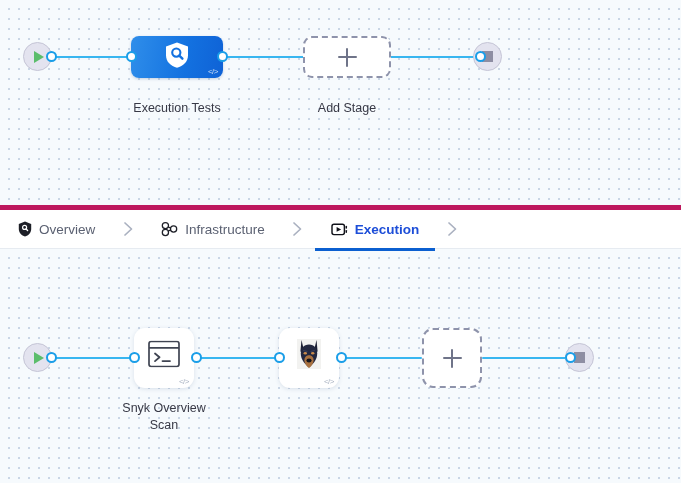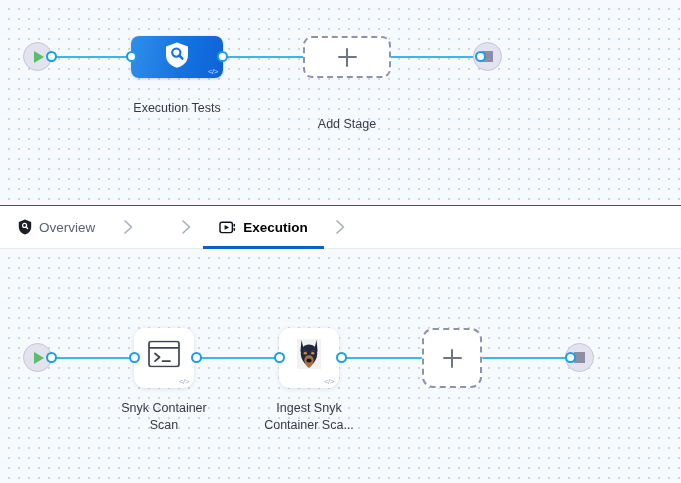--- a/index.html
+++ b/index.html
@@ -120,37 +120,37 @@
     color: #383946;
     z-index: 2;
     white-space: pre-line;
   }
 
   
   #tabbar {
     position: absolute; left: 0; top: 205px;
     width: 681px; height: 44px;
     background: #ffffff;
-    border-top: 1px solid #be185d;
+    border-top: 5px solid #be185d;
     border-bottom: 1px solid #e6ebf1;
     display: flex; align-items: center;
     padding-left: 14px;
     z-index: 10;
   }
   .tab {
     display: flex; align-items: center; gap: 7px;
     height: 44px;
     padding: 0 4px;
     font-size: 13.5px;
     color: #5b6172;
     cursor: pointer;
     position: relative;
   }
   .tab .tab-icon { display: flex; align-items: center; }
-  .tab.active { color: #000000; font-weight: bold; }
+  .tab.active { color: #1d4ed8; font-weight: bold; }
   .tab.active::after {
     content: ""; position: absolute;
     left: -12px; right: -12px; bottom: 0; height: 3px;
     background: #0b5fd0;
   }
   .chev {
     display: flex; align-items: center; justify-content: center;
     width: 58px; height: 44px;
     color: #aab1c0;
   }
@@ -181,21 +181,21 @@
       </div>
       <span class="code-glyph">&lt;/&gt;</span>
     </div>
     <div class="port" style="left:126px; top:51px;"></div>
     <div class="port" style="left:217px; top:51px;"></div>
     <div class="node-label" style="left:107px; top:100px; width:140px;">Execution Tests</div>
 
     <div class="add-node" id="add-stage-node" style="left:303px; top:36px;">
       <div class="plus"></div>
     </div>
-    <div class="node-label" style="left:277px; top:100px; width:140px;margin-top:16px;">Add Stage</div>
+    <div class="node-label" style="left:277px; top:100px; width:140px;">Add Stage</div>
 
     <div class="port" style="left:475px; top:51px;"></div>
     <div class="endcap" style="left:473px; top:42px;">
       <div class="stop-sq"></div>
     </div>
   </div>
 
   <div id="tabbar">
 
     <div class="tab">
@@ -208,20 +208,32 @@
       </span>
       <span>Overview</span>
     </div>
 
     <div class="chev">
       <svg width="11" height="16" viewBox="0 0 11 16">
         <polyline points="2,2 8.5,8 2,14" fill="none" stroke="#aab1c0" stroke-width="1.7" stroke-linecap="round" stroke-linejoin="round"></polyline>
       </svg>
     </div>
 
+    <div class="tab">
+      <span class="tab-icon">
+        <svg width="17" height="16" viewBox="0 0 17 16">
+          <circle cx="4.4" cy="4.6" r="3.1" fill="none" stroke="#1d1f27" stroke-width="1.25"></circle>
+          <circle cx="4.4" cy="11.4" r="3.1" fill="none" stroke="#1d1f27" stroke-width="1.25"></circle>
+          <circle cx="12.6" cy="8.0" r="3.1" fill="none" stroke="#1d1f27" stroke-width="1.25"></circle>
+          <line x1="7.2" y1="5.9" x2="9.9" y2="7.2" stroke="#1d1f27" stroke-width="1.2"></line>
+          <line x1="7.2" y1="10.1" x2="9.9" y2="8.8" stroke="#1d1f27" stroke-width="1.2"></line>
+        </svg>
+      </span>
+      <span>Infrastructure</span>
+    </div>
 
     <div class="chev">
       <svg width="11" height="16" viewBox="0 0 11 16">
         <polyline points="2,2 8.5,8 2,14" fill="none" stroke="#aab1c0" stroke-width="1.7" stroke-linecap="round" stroke-linejoin="round"></polyline>
       </svg>
     </div>
 
     <div class="tab active">
       <span class="tab-icon">
         <svg width="17" height="16" viewBox="0 0 17 16">
@@ -260,21 +272,21 @@
           <rect x="1" y="1" width="30" height="25" rx="2.2" fill="#ffffff" stroke="#3f4452" stroke-width="1.7"></rect>
           <line x1="1" y1="7.4" x2="31" y2="7.4" stroke="#3f4452" stroke-width="1.7"></line>
           <polyline points="7,13 11.5,16.8 7,20.6" fill="none" stroke="#3f4452" stroke-width="1.8" stroke-linecap="round" stroke-linejoin="round"></polyline>
           <line x1="14.5" y1="20.6" x2="22" y2="20.6" stroke="#3f4452" stroke-width="1.8" stroke-linecap="round"></line>
         </svg>
       </div>
       <span class="code-glyph dark">&lt;/&gt;</span>
     </div>
     <div class="port" style="left:129px; top:103px;"></div>
     <div class="port" style="left:191px; top:103px;"></div>
-    <div class="node-label" style="left:99px; top:151px; width:130px;">Snyk Container
+    <div class="node-label" style="left:99px; top:151px; width:130px;">Snyk Overview
 Scan</div>
 
     <div class="step-node" style="left:279px; top:79px;">
       <div class="icon-wrap">
         <svg width="30" height="34" viewBox="0 0 30 34">
           <rect x="3" y="2" width="24" height="30" fill="#f2f2f0"></rect>
 
           <path d="M7.5 3 L10.6 16 L6.4 14.5 Z" fill="#1b1f33"></path>
           <path d="M22.5 3 L19.4 16 L23.6 14.5 Z" fill="#1b1f33"></path>
 
@@ -288,22 +300,20 @@
           <ellipse cx="18.7" cy="16.2" rx="1.7" ry="1.3" fill="#c98b4b"></ellipse>
 
           <path d="M9.6 13.6 L13.0 14.4" stroke="#3a4160" stroke-width="1" stroke-linecap="round"></path>
           <path d="M20.4 13.6 L17.0 14.4" stroke="#3a4160" stroke-width="1" stroke-linecap="round"></path>
         </svg>
       </div>
       <span class="code-glyph dark">&lt;/&gt;</span>
     </div>
     <div class="port" style="left:274px; top:103px;"></div>
     <div class="port" style="left:336px; top:103px;"></div>
-    <div class="node-label" style="left:239px; top:151px; width:140px;">Ingest Snyk
-Container Sca...</div>
 
     <div class="add-node" id="add-step-node" style="left:422px; top:79px;">
       <div class="plus"></div>
     </div>
 
     <div class="port" style="left:565px; top:103px;"></div>
     <div class="endcap" style="left:565px; top:94px;">
       <div class="stop-sq"></div>
     </div>
   </div>

